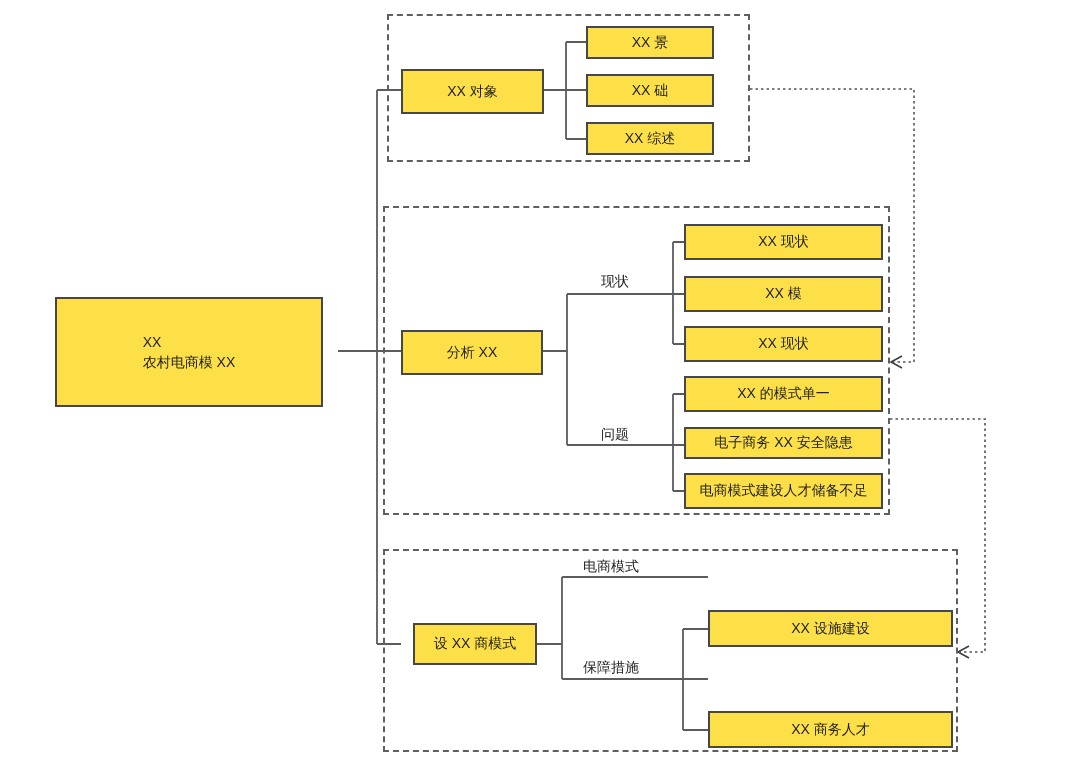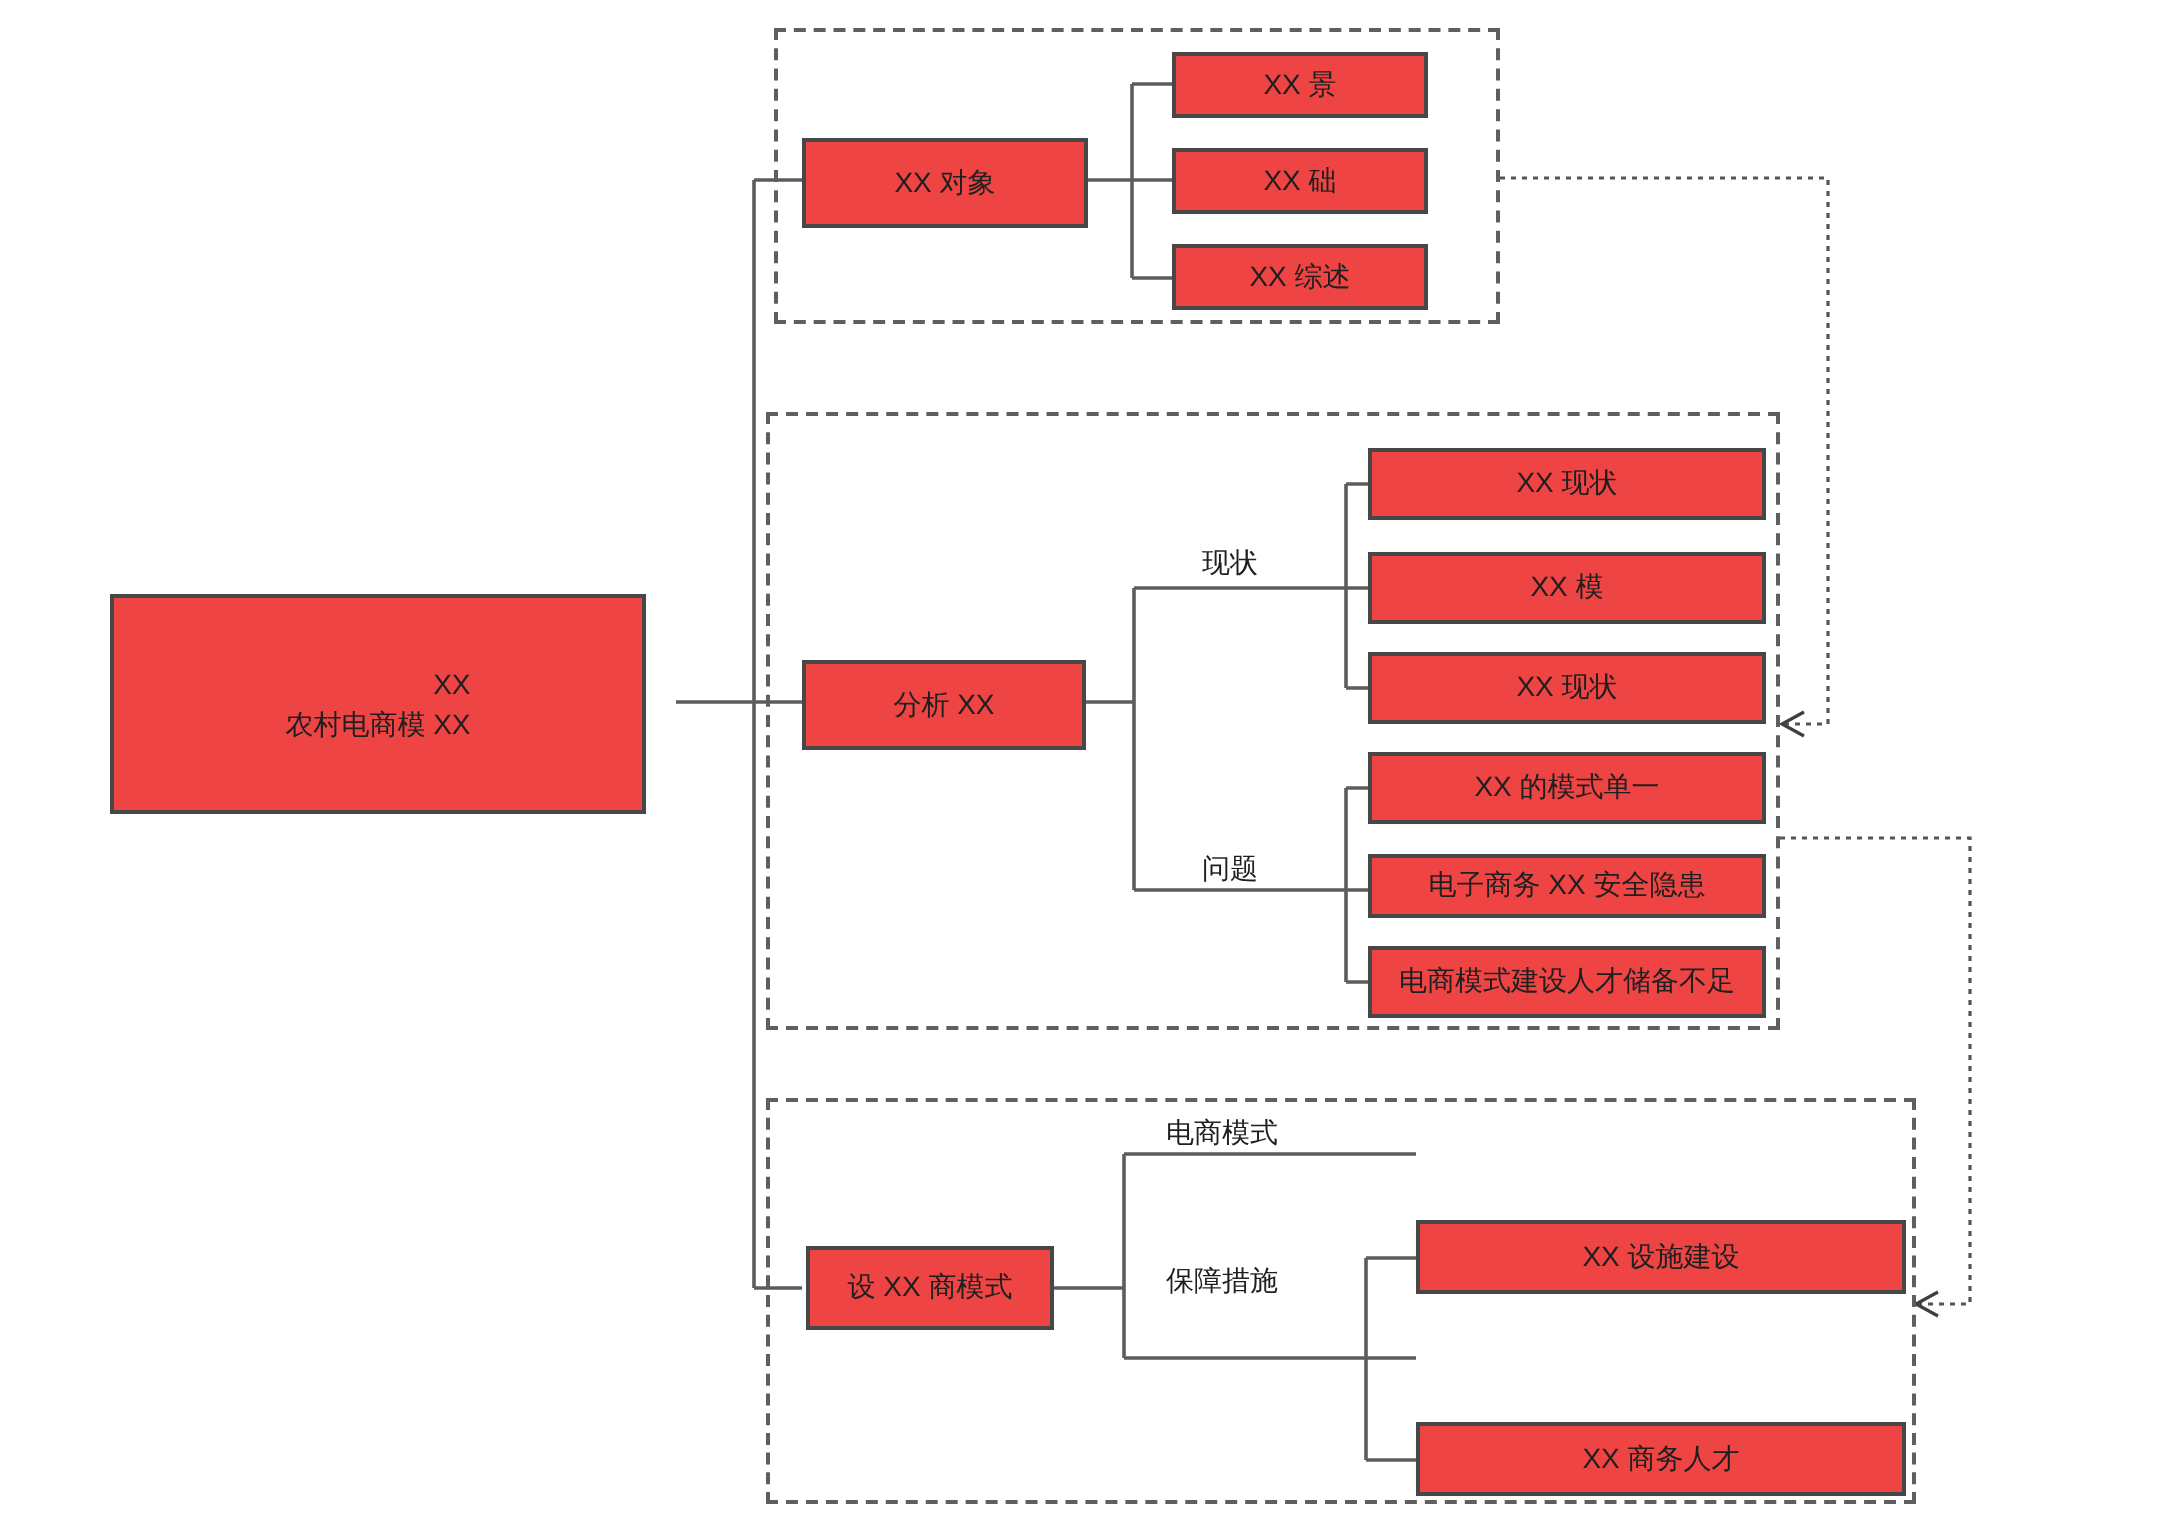--- a/index.html
+++ b/index.html
@@ -22,27 +22,27 @@
   .wires .arrowhead { stroke: #3f3f3f; stroke-width: 1.6; stroke-dasharray: none; }
   .group {
     position: absolute;
     border: 2px dashed #5f5f5f;
     background: transparent;
     box-sizing: border-box;
   }
   .node {
     position: absolute;
     border: 2px solid #474747;
-    background: #ef4444;
+    background: #fde047;
     box-sizing: border-box;
     display: flex;
     align-items: center;
     justify-content: center;
     font-size: 14px;
-    text-align: right;
+    text-align: left;
     white-space: nowrap;
   }
   .root-lines { display: flex; flex-direction: column; line-height: 20px; }
   .branch-label {
     position: absolute;
     font-size: 14px;
     line-height: 16px;
     white-space: nowrap;
   }
 </style>
@@ -106,19 +106,19 @@
   <div class="node" style="left:401px; top:330px; width:142px; height:45px;">分析 XX</div>
   <div class="branch-label" style="left:601px; top:273px;">现状</div>
   <div class="branch-label" style="left:601px; top:426px;">问题</div>
   <div class="node" style="left:684px; top:224px; width:199px; height:36px;">XX 现状</div>
   <div class="node" style="left:684px; top:276px; width:199px; height:36px;">XX 模</div>
   <div class="node" style="left:684px; top:326px; width:199px; height:36px;">XX 现状</div>
   <div class="node" style="left:684px; top:376px; width:199px; height:36px;">XX 的模式单一</div>
   <div class="node" style="left:684px; top:427px; width:199px; height:32px;">电子商务 XX 安全隐患</div>
   <div class="node" style="left:684px; top:473px; width:199px; height:36px;">电商模式建设人才储备不足</div>
 
-  <div class="node" style="left:403px; top:623px; width:124px; height:42px;">设 XX 商模式</div>
+  <div class="node" style="left:413px; top:623px; width:124px; height:42px;">设 XX 商模式</div>
   <div class="branch-label" style="left:583px; top:558px;">电商模式</div>
-  <div class="branch-label" style="left:583px; top:632px;">保障措施</div>
+  <div class="branch-label" style="left:583px; top:660px;font-family:Liberation Serif, serif;">保障措施</div>
   <div class="node" style="left:708px; top:610px; width:245px; height:37px;">XX 设施建设</div>
   <div class="node" style="left:708px; top:711px; width:245px; height:37px;">XX 商务人才</div>
 
 </div>
 
 </body></html>

